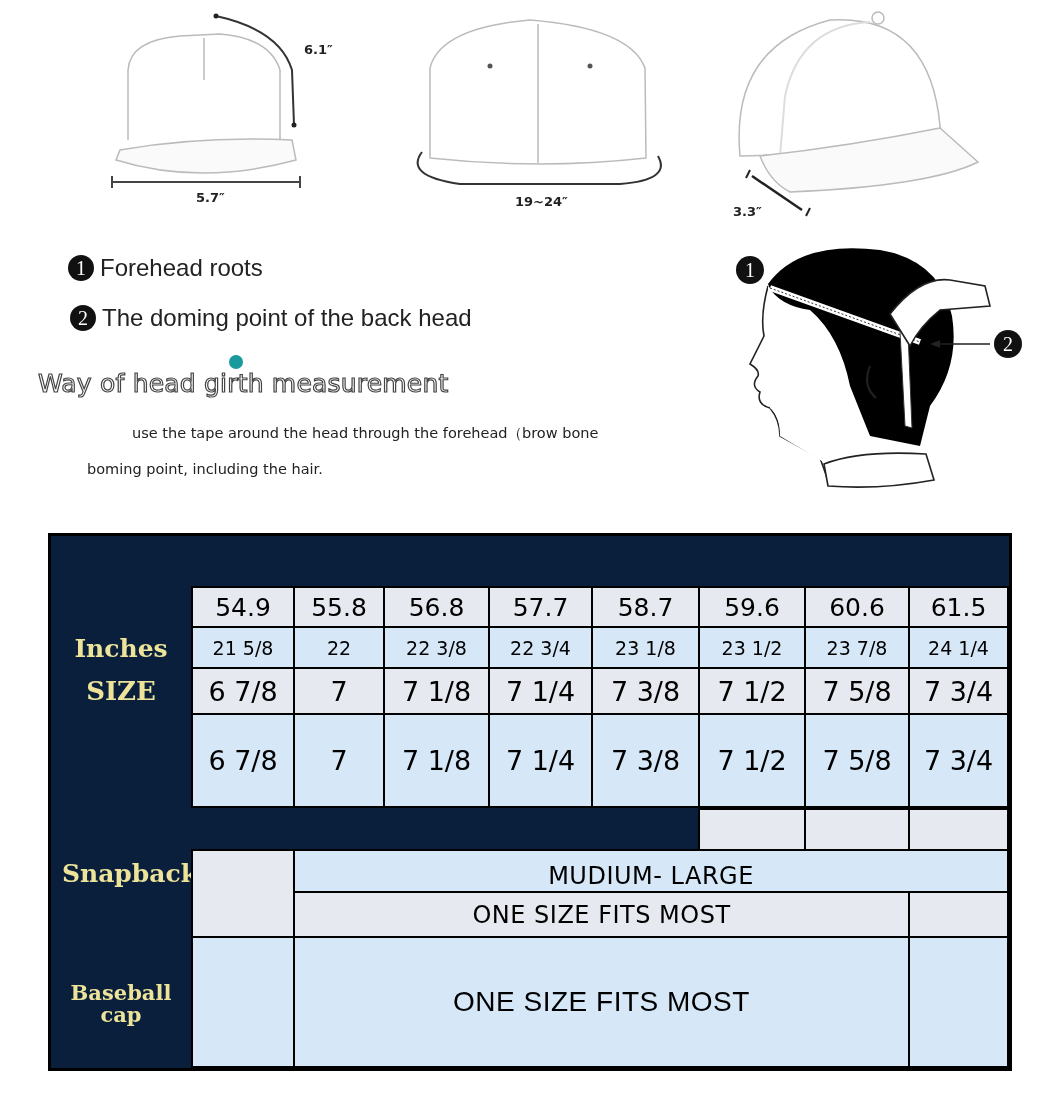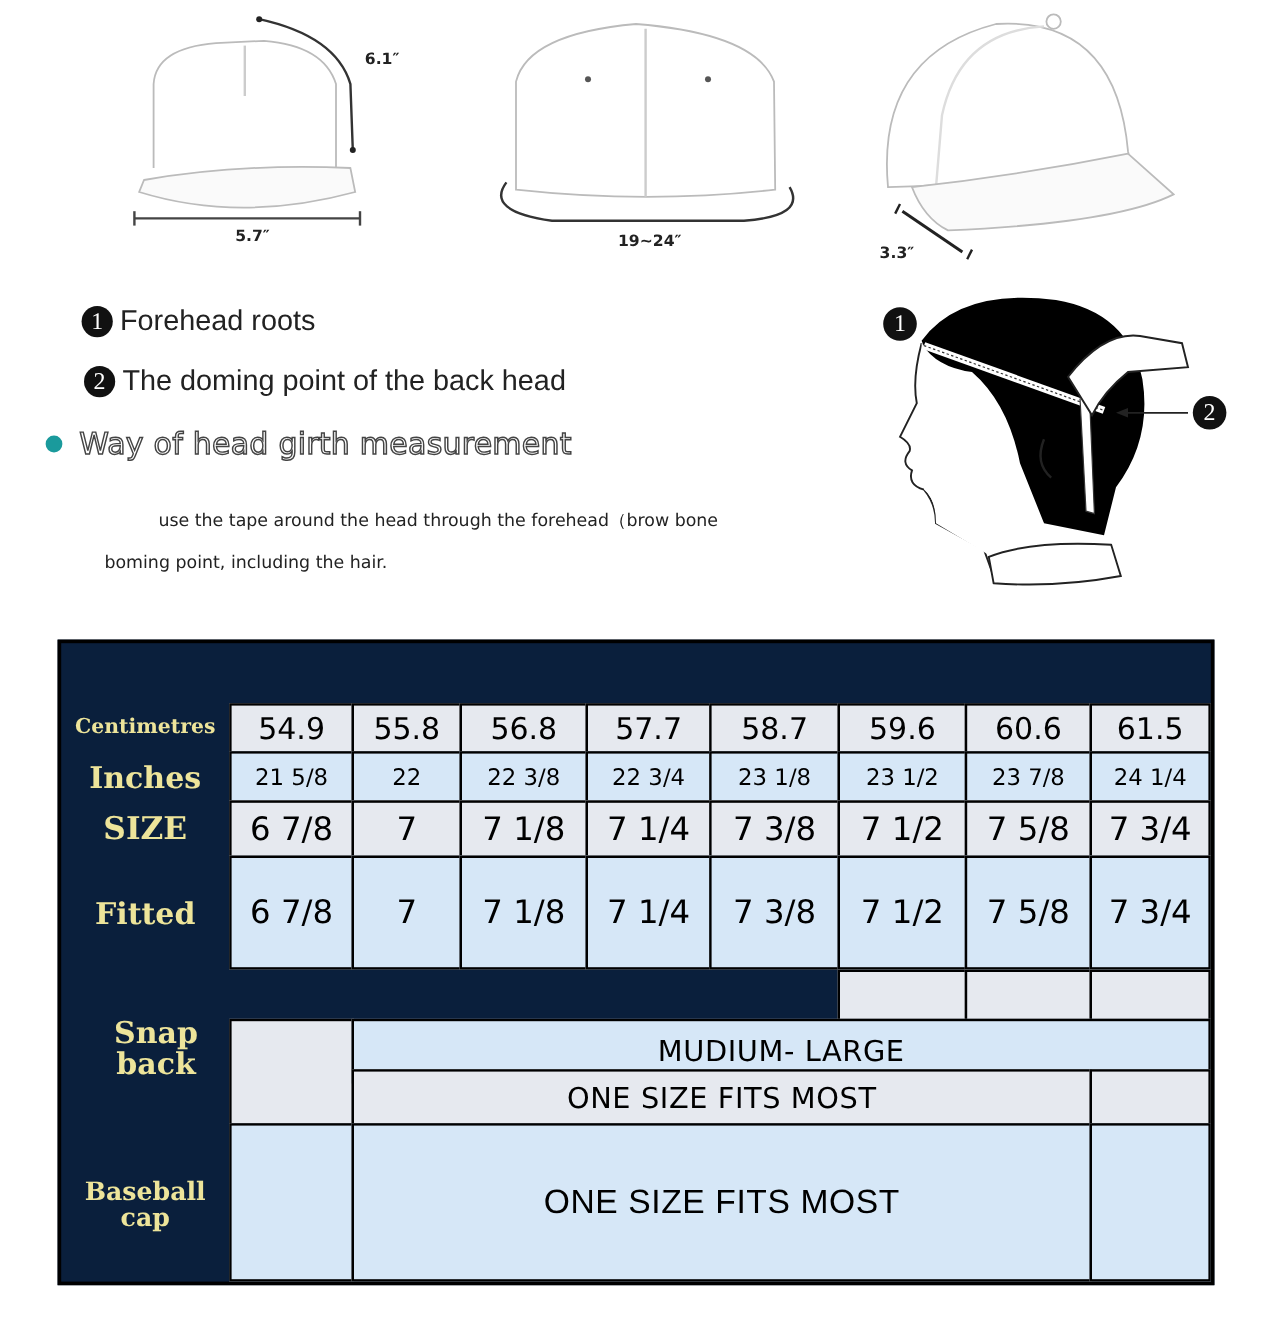--- a/index.html
+++ b/index.html
@@ -1,21 +1,21 @@
 <!DOCTYPE html>
 <html><head>
 <meta charset="utf-8">
 <style>
   * { box-sizing: border-box; margin: 0; padding: 0; }
   body { width: 1060px; height: 1108px; background: #ffffff; position: relative; overflow: hidden; font-family: "Liberation Sans", sans-serif; color: #111; }
   .abs { position: absolute; }
   .dim { font-family: "DejaVu Sans", sans-serif; font-weight: bold; font-size: 13px; color: #222; }
   .legend-row { position: absolute; display: flex; align-items: center; font-size: 24px; color: #222; font-family: "Liberation Sans", sans-serif; }
   .num-badge { width: 26px; height: 26px; border-radius: 50%; background: #111; color: #fff; font-family: "Liberation Serif", serif; font-size: 20px; display: flex; align-items: center; justify-content: center; margin-right: 6px; }
-  .way { position: absolute; left: 38px; top: 355px; display: flex; align-items: center; }
+  .way { position: absolute; left: 38px; top: 355px; display: flex; align-items: center; flex-direction: column; }
   .way-dot { width: 14px; height: 14px; border-radius: 50%; background: #1a9a9c; margin-right: 14px; }
   .way-text { font-family: "DejaVu Sans", sans-serif; font-size: 25px; color: #fff; -webkit-text-stroke: 1.2px #444; letter-spacing: 0.2px; }
   .desc { position: absolute; font-family: "DejaVu Sans", sans-serif; font-size: 14.5px; color: #222; }
 
   
   .chart { position: absolute; left: 48px; top: 533px; width: 964px; height: 538px; background: #0a1f3c; border: 3px solid #000; }
   .cell { position: absolute; display: flex; align-items: center; justify-content: center; color: #000000; border: 2px solid #000; }
   .grey { background: #e6e9ef; }
   .blue { background: #d6e7f7; }
   .hdr { position: absolute; display: flex; align-items: center; justify-content: center; color: #ede49a; font-family: "DejaVu Serif", serif; font-weight: bold; text-align: center; line-height: 1.05; }
@@ -90,25 +90,23 @@
   <path d="M180 96 L185 190 L192 192 L188 96" fill="#fff" stroke="#333" stroke-width="1"></path>
   <path d="M170 78 Q200 40 230 44 L265 50 L270 70 L220 74 Q200 90 190 110 Z" fill="#fff" stroke="#222" stroke-width="1.6"></path>
   <line x1="215" y1="108" x2="270" y2="108" stroke="#222" stroke-width="1.5"></line>
   <polygon points="210,108 220,104 220,112" fill="#222"></polygon>
 </svg>
 <div class="abs num-badge" style="left:736px;top:256px;width:28px;height:28px;">1</div>
 <div class="abs num-badge" style="left:994px;top:330px;width:28px;height:28px;">2</div>
 
 <div class="chart">
 
-  <div class="hdr" style="left:0;top:50px;width:140px;height:42px;font-size:17px;">Centimetres</div>
   <div class="hdr" style="left:0;top:134px;width:140px;height:44px;font-size:26px;">SIZE</div>
   <div class="hdr" style="left:0;top:93px;width:140px;height:40px;font-size:25px;">Inches</div>
-  <div class="hdr" style="left:0;top:180px;width:140px;height:92px;font-size:25px;">Fitted</div>
-  <div class="hdr" style="left:0;top:275px;width:140px;height:126px;font-size:25px;flex-direction:column;padding-left:18px;">
+  <div class="hdr" style="left:0;top:275px;width:140px;height:126px;font-size:25px;flex-direction:row;padding-left:18px;">
     <span>Snap</span>
     <span>back</span>
   </div>
   <div class="hdr" style="left:0;top:404px;width:140px;height:128px;font-size:21px;flex-direction:column;">
     <span>Baseball</span>
     <span>cap</span>
   </div>
 
   <div class="cell grey v-cm" style="left:140px;top:50px;width:104px;height:42px;">54.9</div>
   <div class="cell grey v-cm" style="left:242px;top:50px;width:92px;height:42px;">55.8</div>

